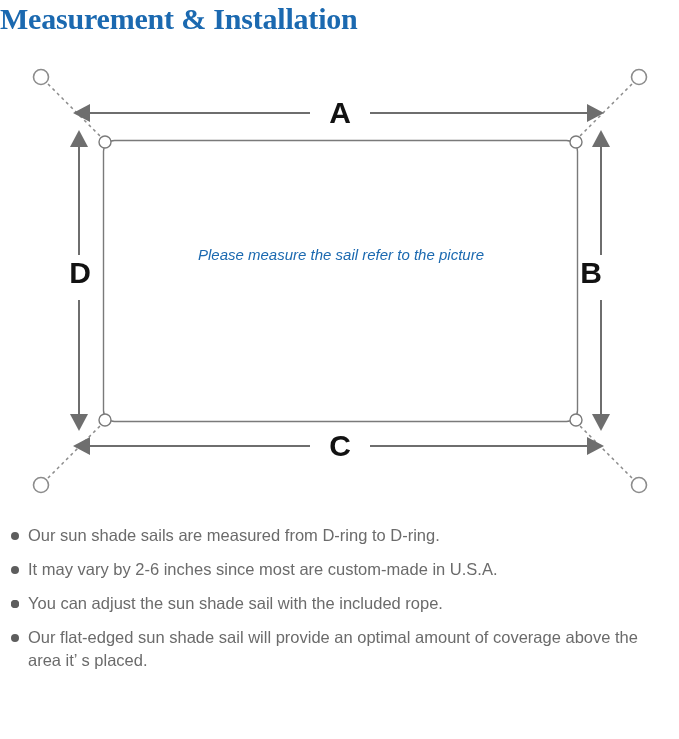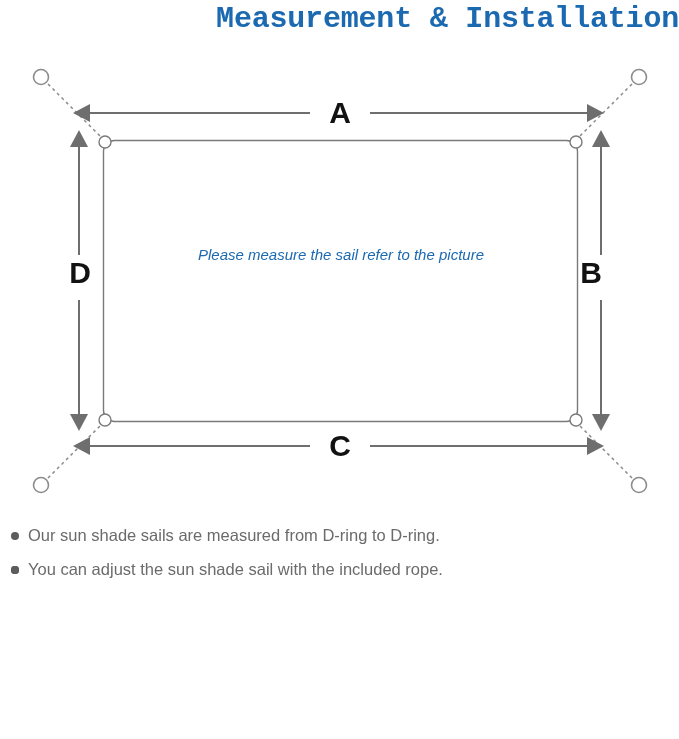--- a/index.html
+++ b/index.html
@@ -21,26 +21,26 @@
     height: 739px;
     background: #ffffff;
   }
 
   
   .title {
     position: absolute;
     top: 0px;
     left: 0;
     width: 679px;
-    text-align: right;
+    text-align: left;
     font-size: 30px;
     font-weight: bold;
     letter-spacing: -0.2px;
     color: #1b69b0;
-    font-family: Liberation Mono, monospace;
+    font-family: Liberation Serif, serif;
     line-height: 38px;
   }
 
   
   .diagram {
     position: absolute;
     top: 50px;
     left: 0;
     width: 679px;
     height: 470px;
@@ -194,23 +194,28 @@
     </div>
   </div>
 
   <div class="notes">
     <div class="note-item">
       <span class="bullet"></span>
       <span>Our sun shade sails are measured from D-ring to D-ring.</span>
     </div>
     <div class="note-item">
       <span class="bullet"></span>
+      <span>It may vary by 2-6 inches since most are custom-made in U.S.A.</span>
     </div>
     <div class="note-item">
       <span class="bullet"></span>
     </div>
     <div class="note-item">
       <span class="bullet"></span>
       <span>You can adjust the sun shade sail with the included rope.</span>
     </div>
+    <div class="note-item">
+      <span class="bullet"></span>
+      <span>Our flat-edged sun shade sail will provide an optimal amount of coverage above the area it’ s placed.</span>
+    </div>
   </div>
 
 </div>
 
 </body></html>

